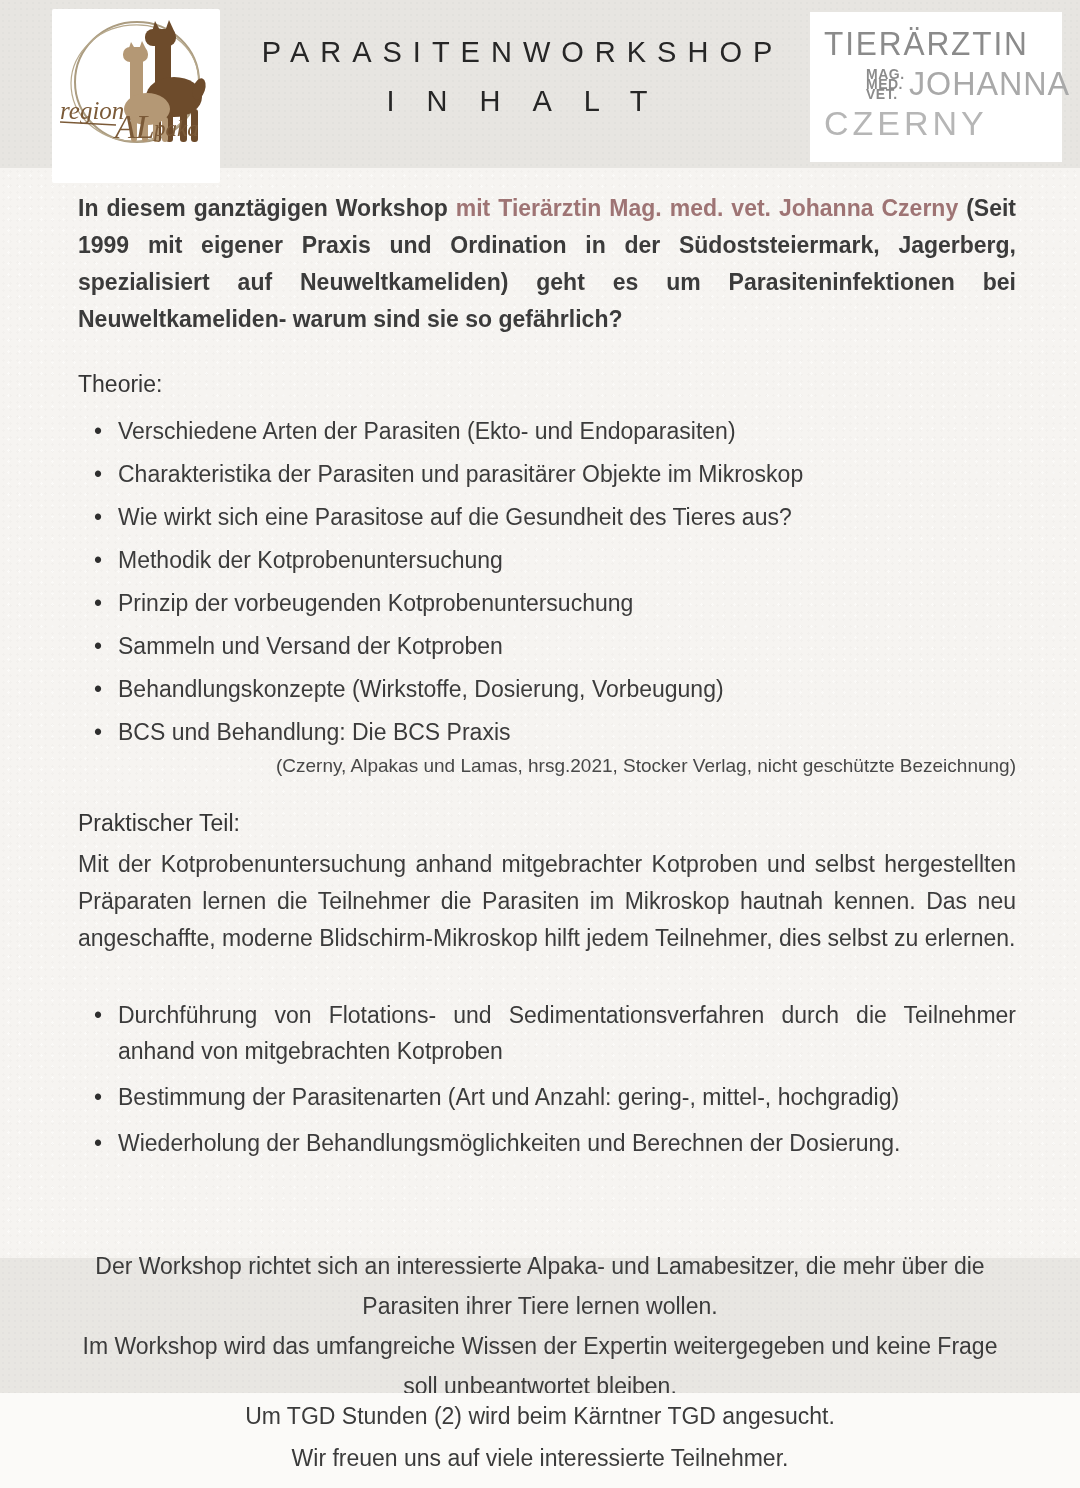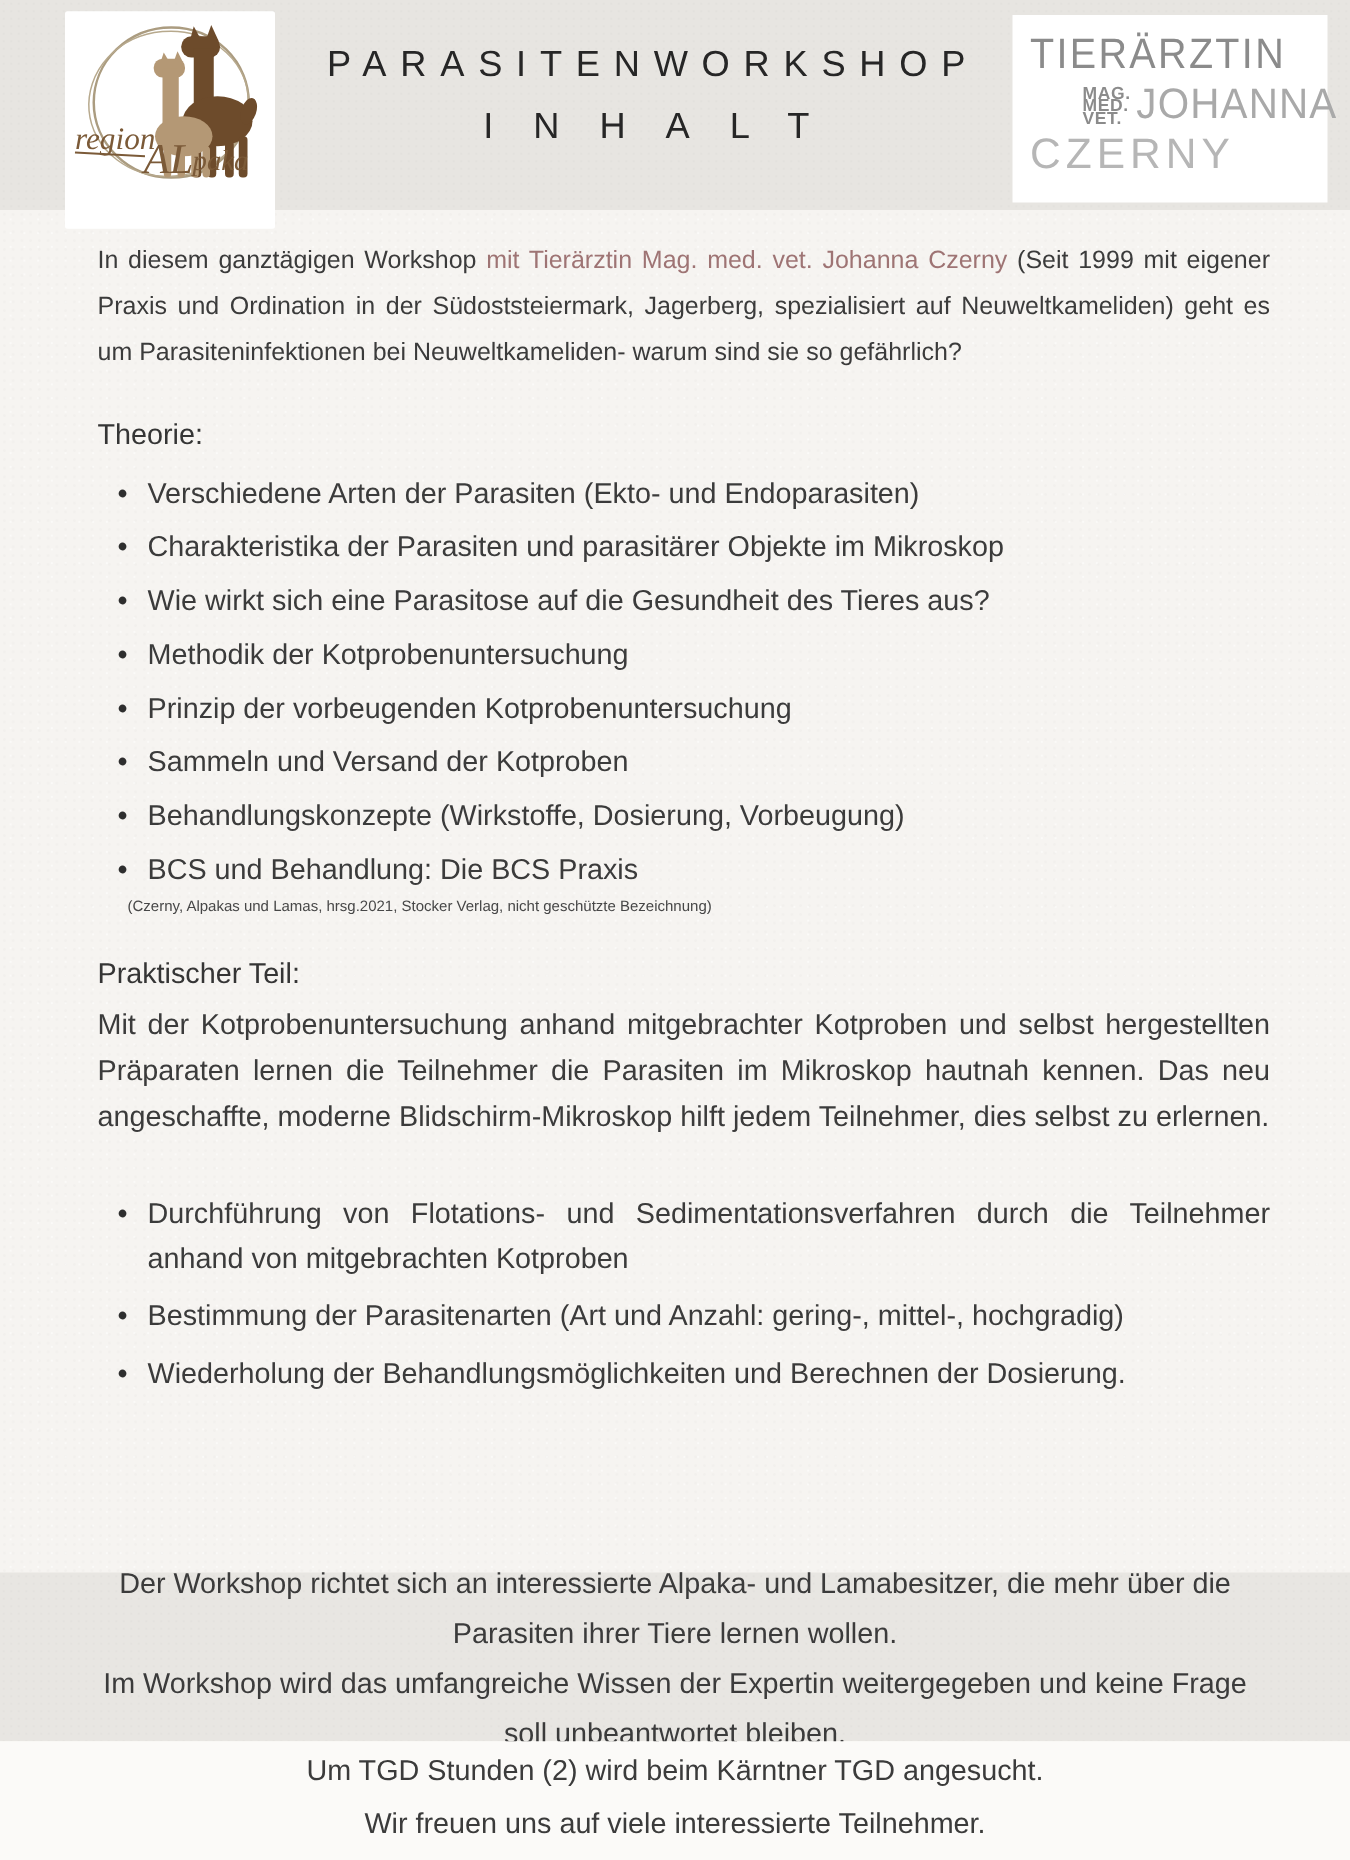--- a/index.html
+++ b/index.html
@@ -42,32 +42,32 @@
   }
   .vet-l1 { font-size:34px; color:#8b8b8b; letter-spacing:2px; transform:scaleX(.93); transform-origin:left center; white-space:nowrap; }
   .vet-row { display:flex; align-items:center; margin-top:1px; }
   .vet-degrees { display:flex; flex-direction:column; font-size:14px; font-weight:bold; color:#8b8b8b; line-height:10px; letter-spacing:.5px; margin-right:4px;margin-left:42px; }
   .vet-l2 { font-size:34px; color:#a9a9a9; letter-spacing:1px; transform:scaleX(.95); transform-origin:left center; white-space:nowrap; }
   .vet-l3 { font-size:34px; color:#b6b6b6; letter-spacing:4px; margin-top:1px; white-space:nowrap; }
 
   
   .content { flex:1 1 auto; padding:22px 64px 0 78px; overflow:hidden; }
   .justify { text-align:justify; }
-  .intro { font-size:20px; line-height:37px; }
+  .intro { font-size:23px; line-height:37px;font-weight:bold; }
   .accent { color:#9e7474; }
   .sec-heading { font-size:23px; font-weight:normal; color:#353535; margin-top:33px; }
   .bullets { list-style:none; margin-top:15px; }
   .bullets li {
     position:relative; padding-left:40px; font-size:23px; line-height:36px;
     margin-bottom:7px; text-align:justify;
   }
   .bullets li::before {
     content:"•"; position:absolute; left:16px; top:0; font-size:23px; color:#2e2e2e;
   }
-  .subnote { font-size:12px; color:#474747; padding-left:24px; margin-top:-2px; }
+  .subnote { font-size:19px; color:#474747; padding-left:24px; margin-top:-2px;text-align:right; }
   .body-par { font-size:23px; line-height:37px; margin-top:9px; }
   .bullets.practical { margin-top:40px; }
   .bullets.practical li { margin-bottom:10px; }
 
   
   .footer-band {
     flex:0 0 auto; height:135px; background:#e8e6e2;
     background-image:radial-gradient(rgba(0,0,0,0.02) 1px, transparent 1.2px);
     background-size:6px 6px;
     display:flex; flex-direction:column; justify-content:center; align-items:center;

